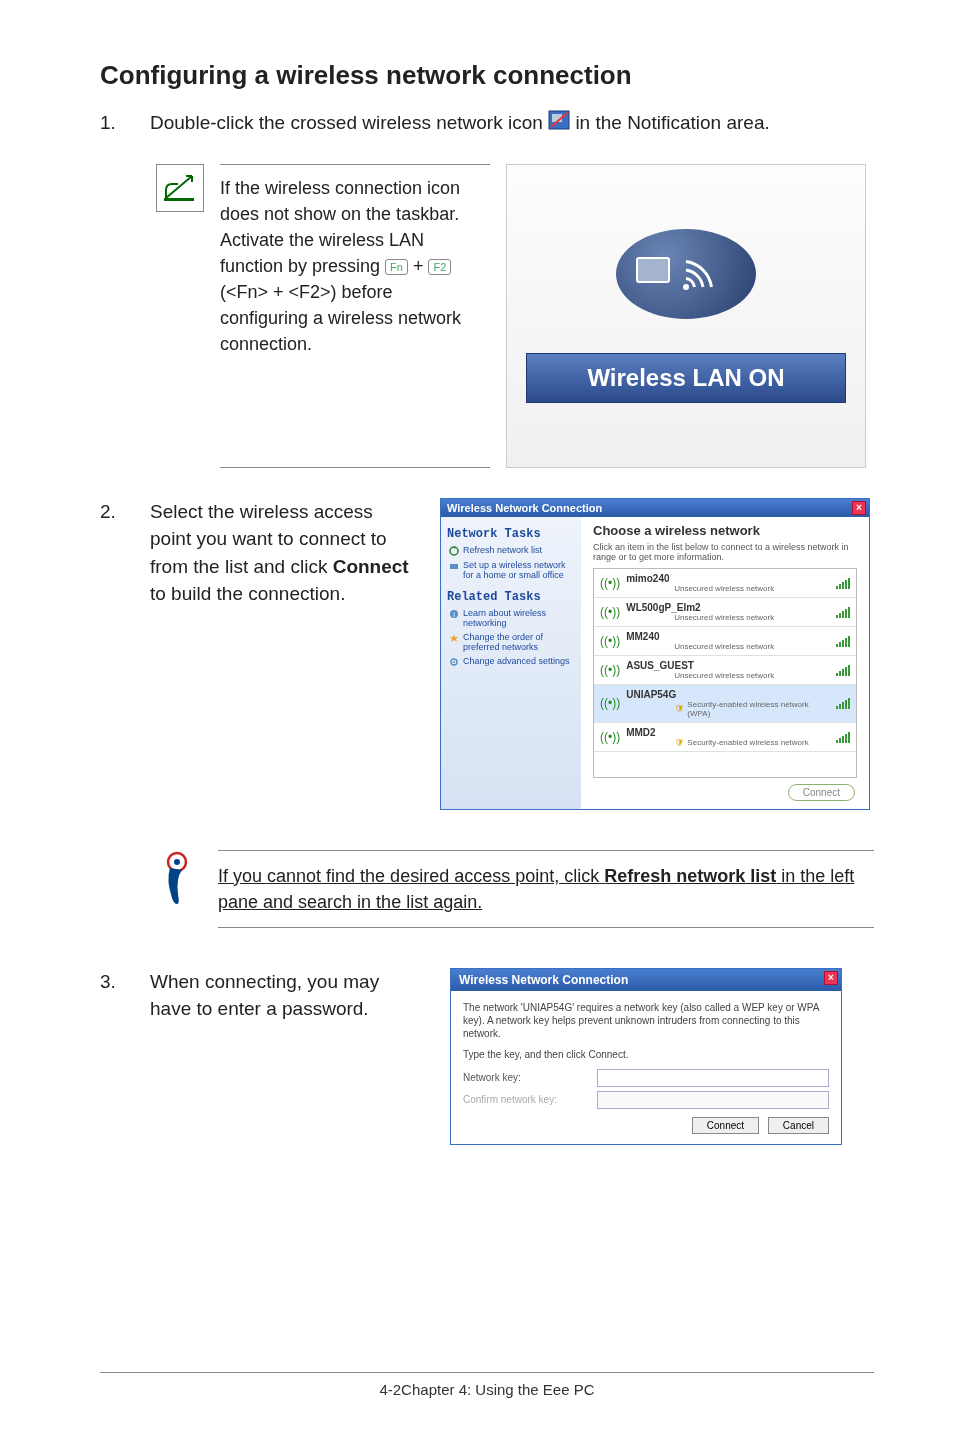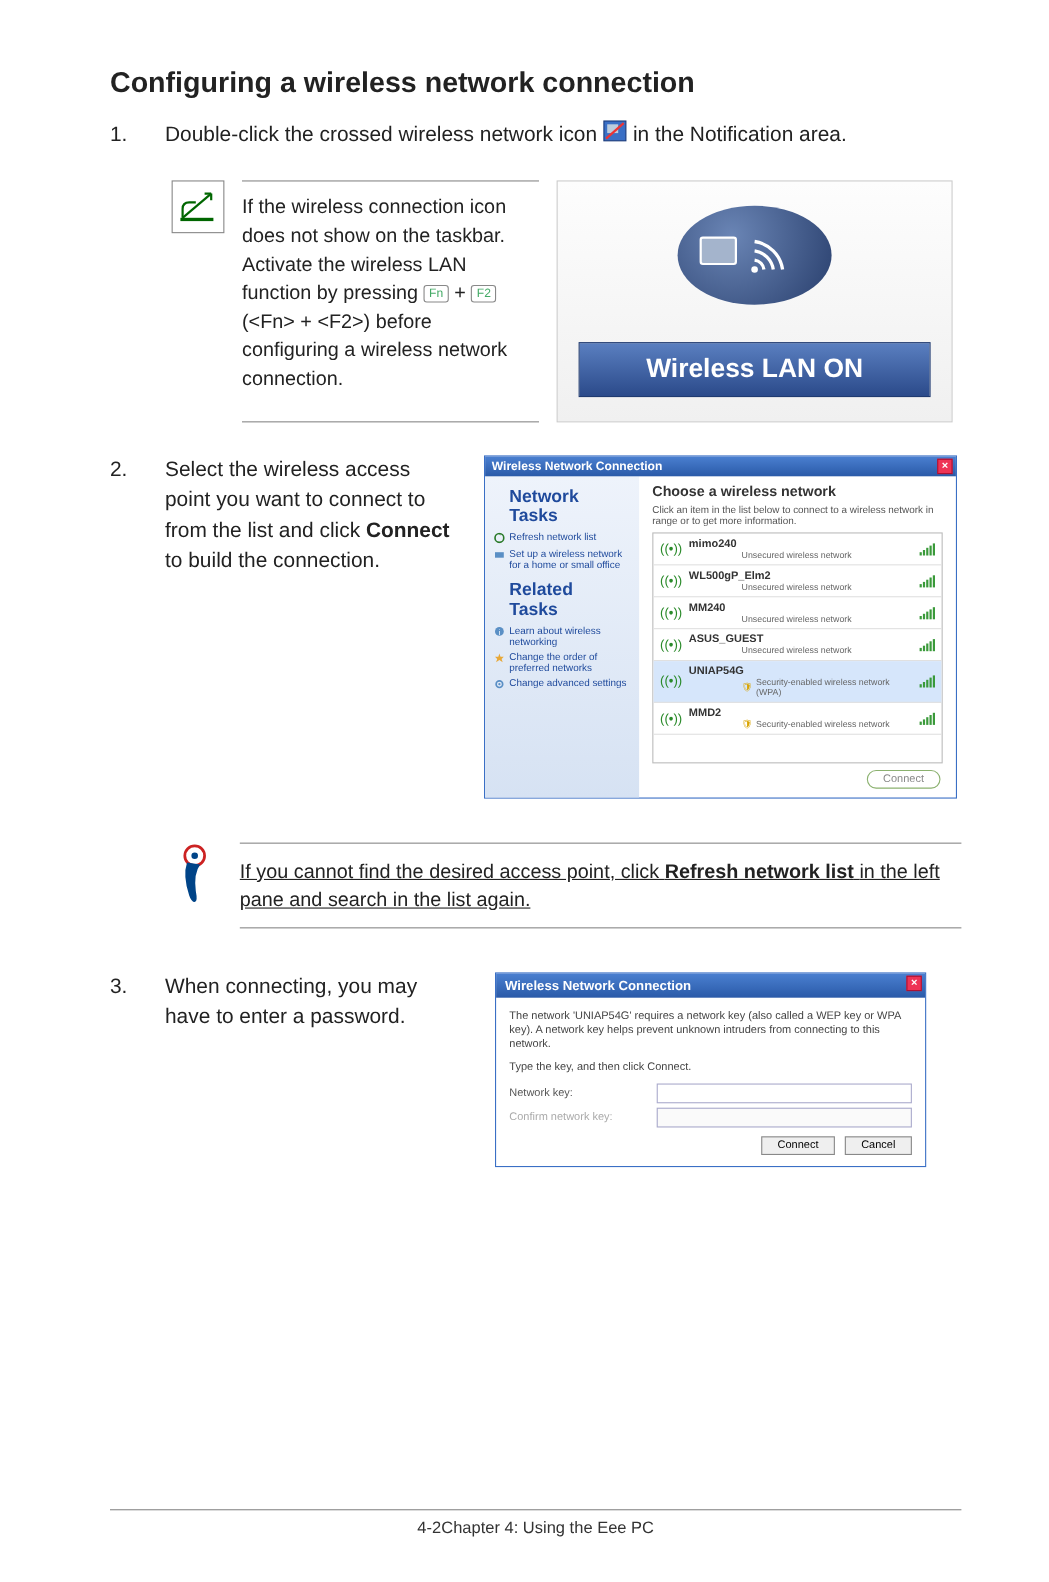--- a/index.html
+++ b/index.html
@@ -54,21 +54,21 @@
   .note-text-box {
     border-top: 1px solid #888;
     border-bottom: 1px solid #888;
     padding: 10px 12px 10px 0;
     font-size: 18px;
     line-height: 1.45;
     flex: 0 0 270px;
   }
   .note-image-box {
     flex: 0 0 360px;
-    height: 220px;
+    height: 304px;
     border: 1px solid #ccc;
     display: flex;
     flex-direction: column;
     align-items: center;
     justify-content: center;
     background: linear-gradient(#fdfdfd,#f0f0f0);
     gap: 18px;
   }
   .wlan-oval {
     width: 140px; height: 90px;
@@ -146,21 +146,21 @@
     border:1px solid #a13;
     line-height:12px;
   }
   .wnc-body { display:flex; }
   .wnc-left {
     width: 140px;
     background: linear-gradient(#eef3fb,#d6e2f3);
     padding:6px;
     font-size:9px;
   }
-  .wnc-left-h { color:#1f4a9c; font-weight:bold; font-size:16px; margin:4px 16px; }
+  .wnc-left-h { color:#1f4a9c; font-weight:bold; font-size:12px; margin:4px 0;font-family:Liberation Mono, monospace; }
   .wnc-left-item { color:#1f4a9c; margin:4px 0 4px 2px; display:flex; gap:4px; align-items:flex-start; }
   .wnc-left-item svg { flex:0 0 10px; margin-top:1px; }
   .wnc-right { flex:1; padding:6px 12px; }
   .wnc-right-h { font-size:13px; font-weight:600; color:#333; margin-bottom:4px; }
   .wnc-right-sub { font-size:9px; color:#555; margin-bottom:6px; }
   .wnc-list { border:1px solid #bbb; height:210px; overflow:hidden; }
   .wnc-net { display:flex; align-items:center; padding:4px 6px; border-bottom:1px solid #e0e0e0; gap:6px; }
   .wnc-net.sel { background:#d6e6fb; }
   .wnc-net-icon { color:#2a8a2a; font-size:12px; }
   .wnc-net-info { flex:1; }

